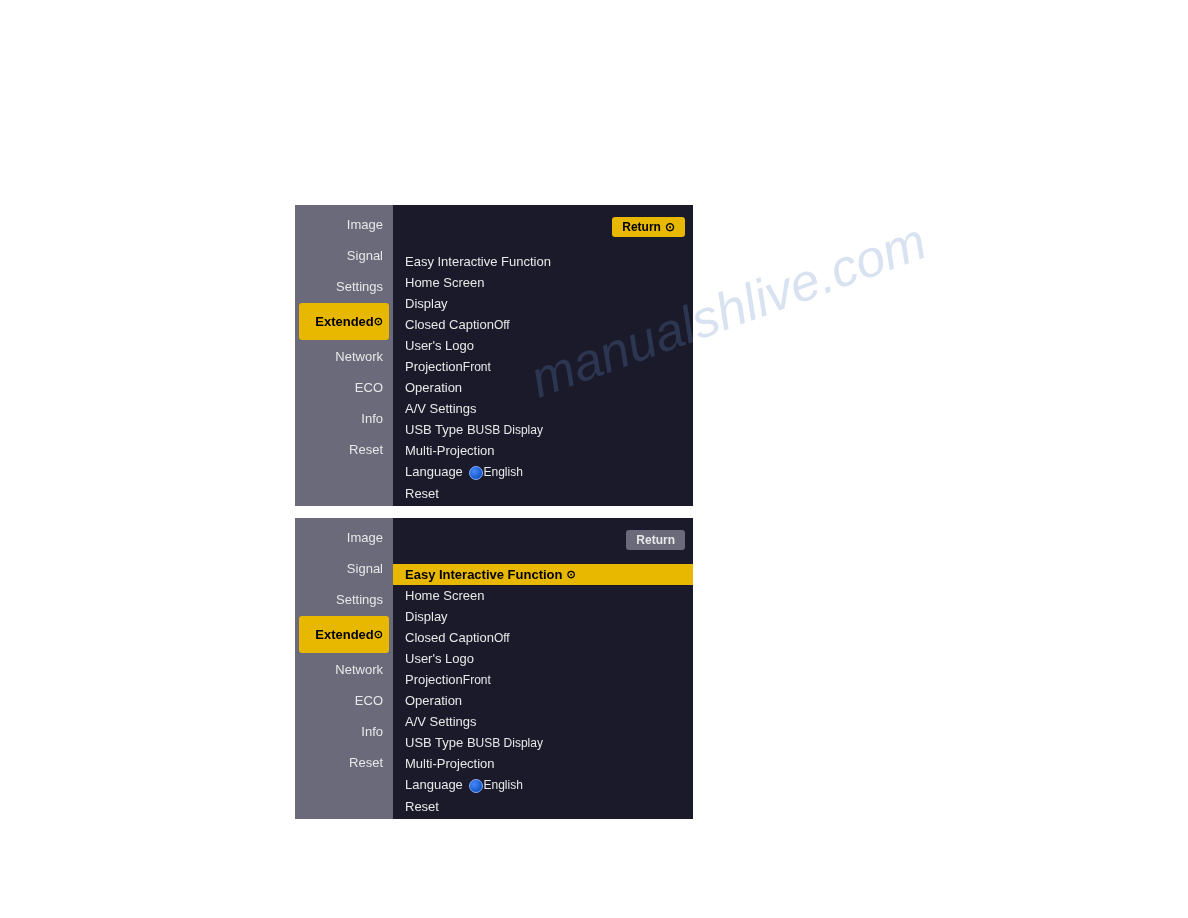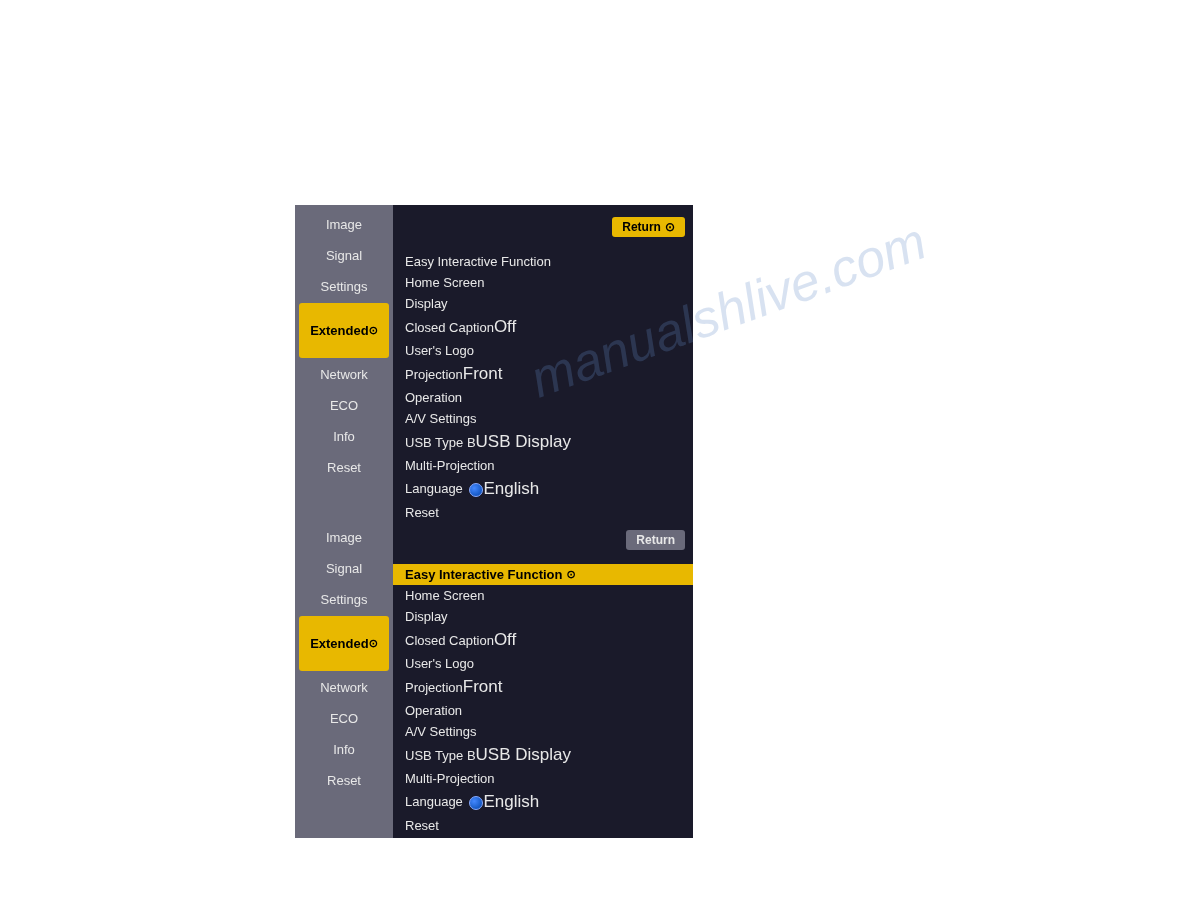--- a/index.html
+++ b/index.html
@@ -53,30 +53,30 @@
     }
 
     .sidebar-item {
       padding: 8px 10px;
       color: #e8e8e8;
       font-size: 13px;
       cursor: pointer;
       white-space: nowrap;
       display: flex;
       align-items: center;
-      justify-content: center;
+      justify-content: flex-end;
     }
 
     .sidebar-item.active {
       background: #e8b800;
       color: #000000;
       font-weight: bold;
       border-radius: 3px;
       margin: 1px 4px;
-      padding: 20px 6px;
+      padding: 11px 6px;
     }
 
     .sidebar-item .arrow-icon {
       font-size: 11px;
     }
 
     .main-content {
       width: 300px;
       background: #1a1a2a;
       color: #e8e8e8;
@@ -130,21 +130,21 @@
       align-items: center;
       gap: 4px;
     }
 
     .menu-row .label {
       color: inherit;
     }
 
     .menu-row .value {
       color: #e8e8e8;
-      font-size: 17px;
+      font-size: 12px;
     }
 
     .globe-icon {
       display: inline-block;
       width: 14px;
       height: 14px;
       border-radius: 50%;
       background: radial-gradient(circle at 35% 35%, #4488ff, #0044aa);
       border: 1px solid #88aaff;
       vertical-align: middle;

